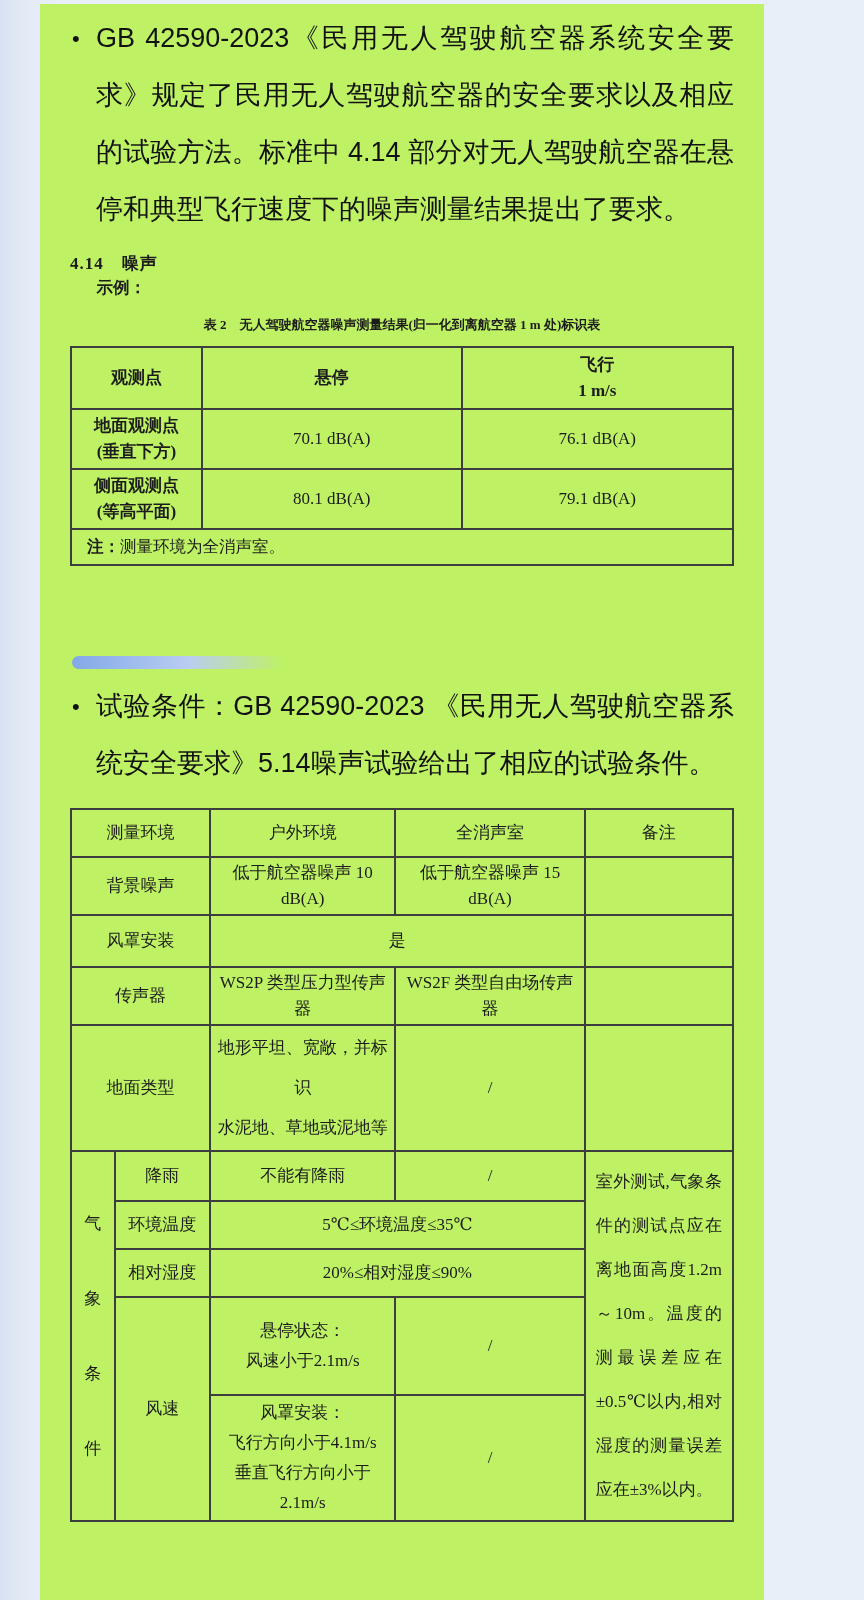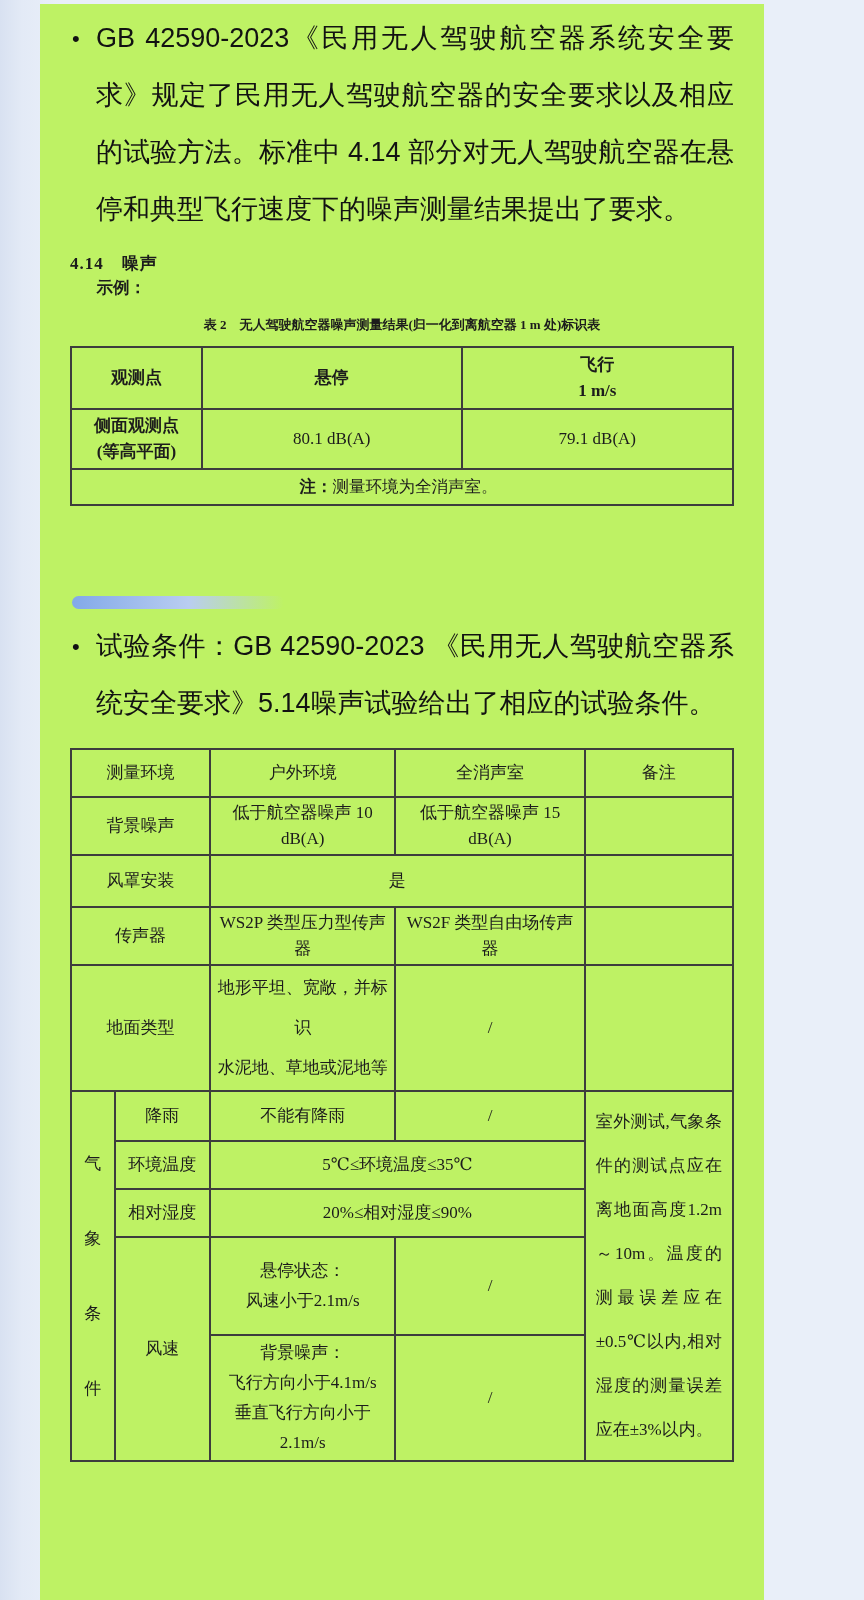--- a/index.html
+++ b/index.html
@@ -32,21 +32,21 @@
   .tbl-title{text-align:center;font-weight:bold;font-size:13px;margin:17px 0 12px 0;}
   
   table{border-collapse:collapse;width:100%;font-family:"Liberation Serif","DejaVu Serif",serif;}
   table.t2{font-size:17px;border-radius:13px;}
   table.t2 td{
     border:2px solid #3d3d3d;text-align:center;vertical-align:middle;
     padding:2px 8px;line-height:26px;color:#1c1c1c;
   }
   table.t2 .h-row td{height:56px;}
   table.t2 .d-row td{height:54px;}
-  table.t2 .note-row td{height:30px;text-align:center;padding-left:1px;font-size:16.5px;}
+  table.t2 .note-row td{height:30px;text-align:left;padding-left:15px;font-size:16.5px;}
   .b{font-weight:bold;}
   
   .sec-heading{margin:46px 0 0 0;position:relative;height:66px;}
   .sec-heading .txt{
     position:relative;z-index:2;font-size:31px;font-weight:bold;color:#0d0d0d;
     padding-left:22px;letter-spacing:1px;line-height:44px;display:inline-block;
   }
   .accent-bar{
     position:absolute;left:2px;top:44px;width:212px;height:13px;border-radius:8px;z-index:1;
     background:linear-gradient(90deg,#82a9e8 0%,#b9cdf1 55%,rgba(230,238,250,0) 100%);
@@ -100,20 +100,28 @@
           <tr class="h-row">
         <td class="b">观测点</td>
         <td class="b">悬停</td>
         <td class="b">
           <div>飞行</div>
           <div>1 m/s</div>
         </td>
       </tr>
       <tr class="d-row">
         <td class="b">
+          <div>地面观测点</div>
+          <div>(垂直下方)</div>
+        </td>
+        <td>70.1 dB(A)</td>
+        <td>76.1 dB(A)</td>
+      </tr>
+      <tr class="d-row">
+        <td class="b">
           <div>侧面观测点</div>
           <div>(等高平面)</div>
         </td>
         <td>80.1 dB(A)</td>
         <td>79.1 dB(A)</td>
       </tr>
       <tr class="note-row">
         <td colspan="3">
           <span class="b">注：</span><span>测量环境为全消声室。</span>
         </td>
@@ -194,21 +202,21 @@
     <tr class="r-whover">
       <td rowspan="2">风速</td>
       <td class="cell-left">
         <div>悬停状态：</div>
         <div>风速小于2.1m/s</div>
       </td>
       <td>/</td>
     </tr>
     <tr class="r-wflight">
       <td class="cell-left">
-        <div>背景噪声：</div>
+        <div>风罩安装：</div>
         <div>飞行方向小于4.1m/s</div>
         <div>垂直飞行方向小于2.1m/s</div>
       </td>
       <td>/</td>
     </tr>
   </tbody>
     </table>
 
 </div>
 

